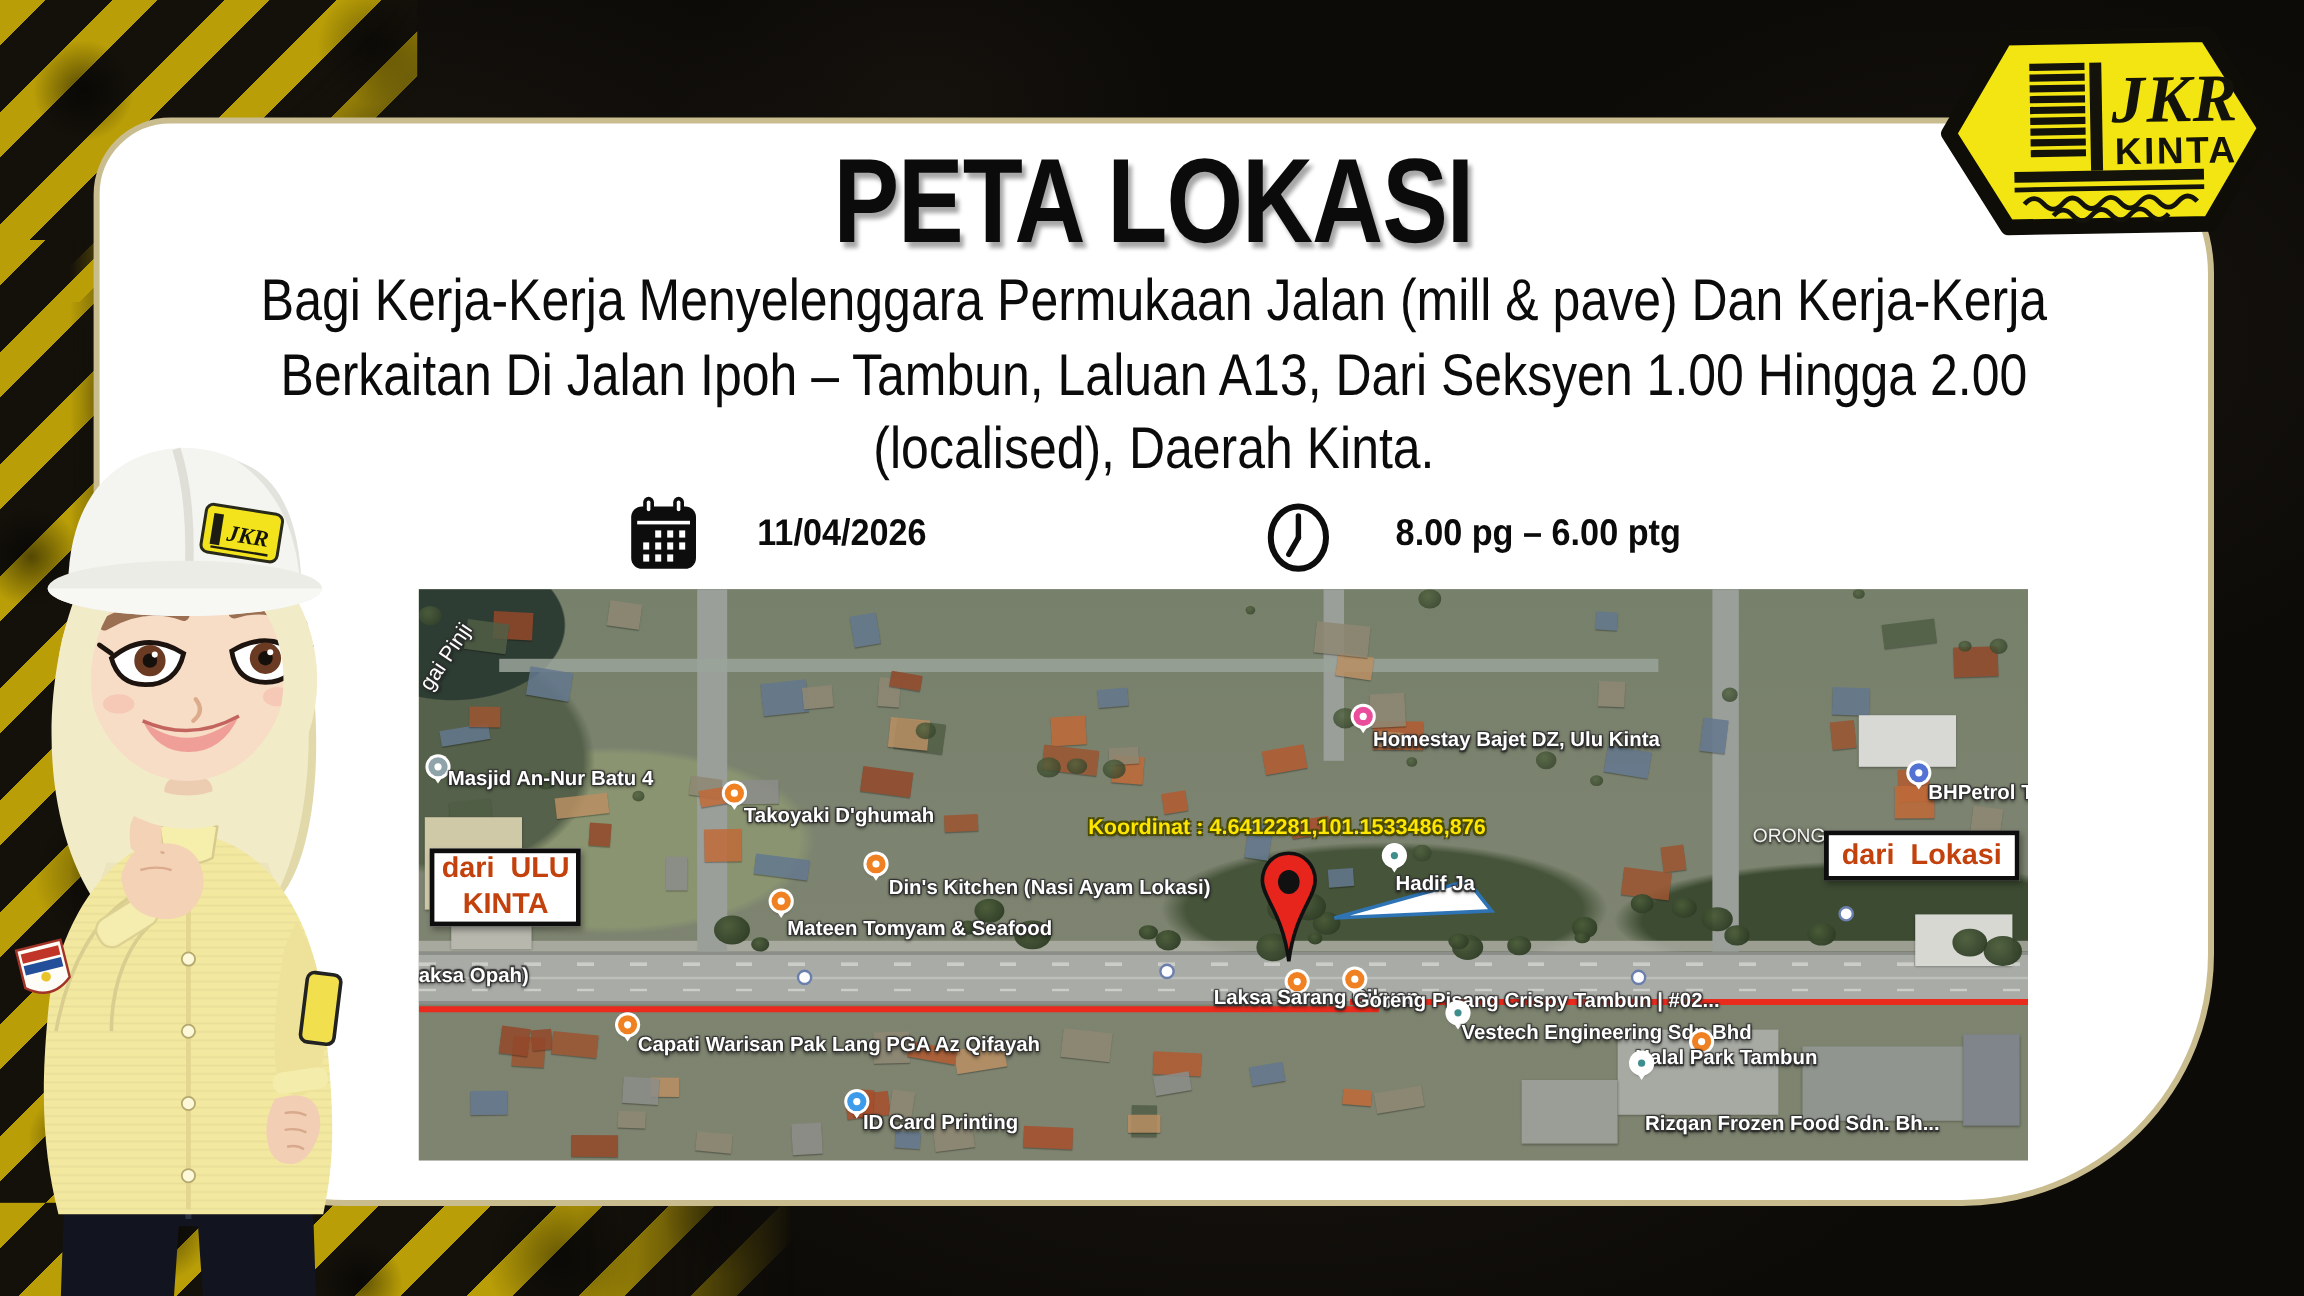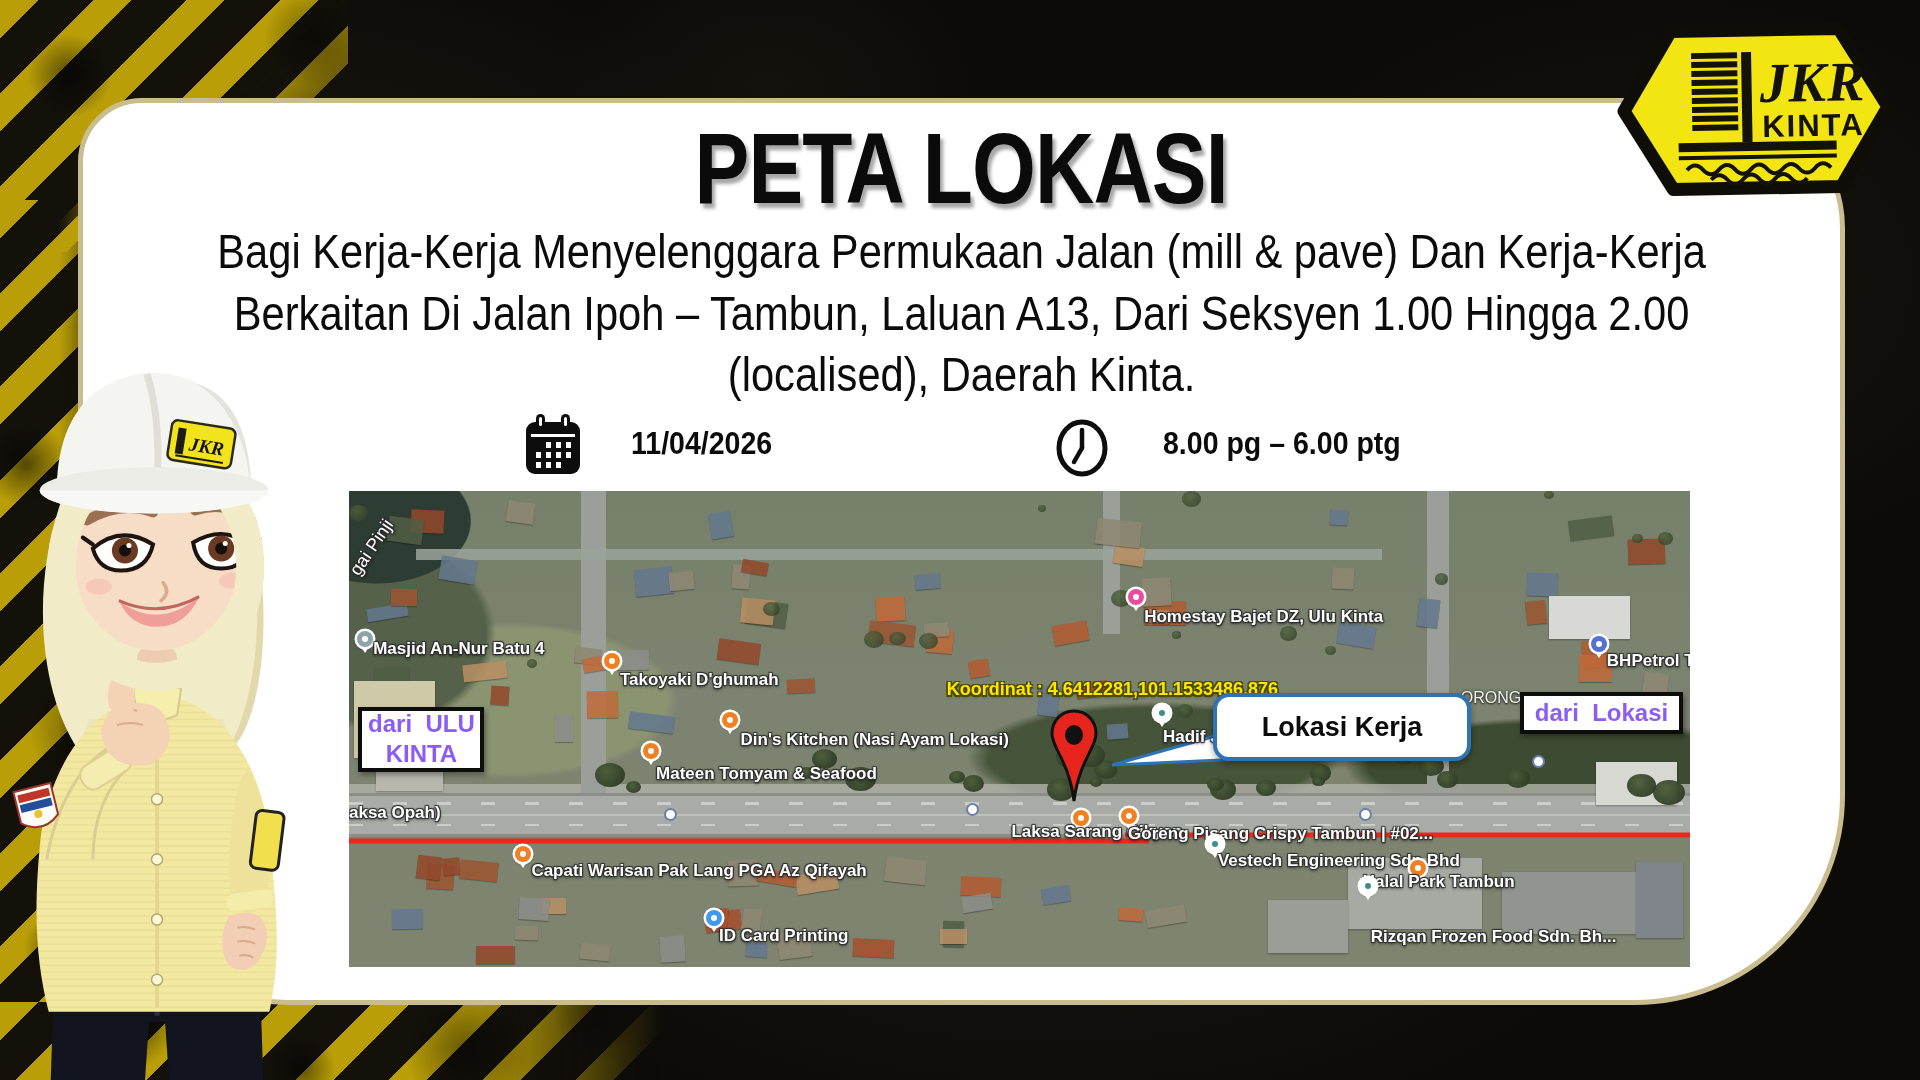--- a/index.html
+++ b/index.html
@@ -81,24 +81,24 @@
     border:4px solid transparent;border-top:6px solid #fff;}
   .pin-food{background:#f08123;} .pin-lodging{background:#ea4d9b;}
   .pin-fuel{background:#5472d3;} .pin-lock{background:#3d9be9;}
   .pin-mosque{background:#8fa3ab;}
   .pin-poi{background:#ffffff;} .pin-poi::before{background:#3e8e8e;}
   .transit-dot{position:absolute;z-index:5;width:13px;height:13px;border-radius:50%;
     background:#fdfdfd;border:2px solid #6b7fae;box-sizing:border-box;}
 
   .coordinate{position:absolute;left:41.6%;top:39.4%;z-index:7;white-space:nowrap;
     font:700 18px "Liberation Sans",sans-serif;color:#ffe600;
-    text-shadow:-1.5px -1.5px 0 #4a4a00,1.5px -1.5px 0 #4a4a00,-1.5px 1.5px 0 #4a4a00,1.5px 1.5px 0 #4a4a00,0 2px 3px rgba(0,0,0,.5);margin-left:40px;}
+    text-shadow:-1.5px -1.5px 0 #4a4a00,1.5px -1.5px 0 #4a4a00,-1.5px 1.5px 0 #4a4a00,1.5px 1.5px 0 #4a4a00,0 2px 3px rgba(0,0,0,.5);}
   .dir-box{position:absolute;z-index:7;background:#fff;border:4px solid #0d0d0d;box-sizing:border-box;
     display:flex;flex-direction:column;align-items:center;justify-content:center;
-    font:700 24px/1.25 "Liberation Sans",sans-serif;color:#8b5cf6;white-space:pre;box-shadow:2px 3px 5px rgba(0,0,0,.35);}
+    font:700 24px/1.25 "Liberation Sans",sans-serif;color:#c2410c;white-space:pre;box-shadow:2px 3px 5px rgba(0,0,0,.35);}
   .box-ulu{left:0.7%;top:45.3%;width:9.4%;height:13.8%;}
   .box-tambun{left:87.3%;top:42.2%;width:12.2%;height:8.8%;}
   .callout{position:absolute;left:64.4%;top:42.4%;width:19.3%;height:14.4%;z-index:7;
     background:#fff;border:4px solid #2e74b5;border-radius:16px;box-sizing:border-box;
     display:flex;align-items:center;justify-content:center;
     font:700 27px "Liberation Sans",sans-serif;color:#0b0b0b;box-shadow:0 3px 6px rgba(0,0,0,.35);}
   .red-pin{position:absolute;left:52.2%;top:45.8%;width:50px;height:96px;z-index:7;}
 
   .jkr-logo{position:absolute;left:1614px;top:14px;width:284px;height:190px;z-index:4;transform:rotate(-1deg);}
   .mascot{position:absolute;left:-4px;top:358px;width:302px;height:722px;z-index:4;}
@@ -304,21 +304,20 @@
         <polygon points="763,274 874,243 894,268" fill="#ffffff" stroke="#2e74b5" stroke-width="3"></polygon>
       </svg>
 
       <div class="coordinate">Koordinat : 4.6412281,101.1533486,876</div>
 
       <svg class="red-pin" viewBox="0 0 50 96">
         <path d="M25 2 C12 2 3 12 3 25 C3 39 20 52 25 92 C30 52 47 39 47 25 C47 12 38 2 25 2 Z" fill="#e8251d" stroke="#111" stroke-width="3"></path>
         <ellipse cx="25" cy="26" rx="9" ry="10" fill="#111"></ellipse>
       </svg>
 
-      <div class="callout">Lokasi Kerja</div>
 
       <div class="dir-box box-ulu">
         <div>dari  ULU</div>
         <div>KINTA</div>
       </div>
       <div class="dir-box box-tambun">dari  Lokasi</div>
 
       <div id="map-places">
           <div class="map-pin pin-mosque" style="left: 0.6%; top: 29.5%;"></div>
           <div class="map-label" style="left: 1.8%; top: 31.2%;">Masjid An-Nur Batu 4</div>

